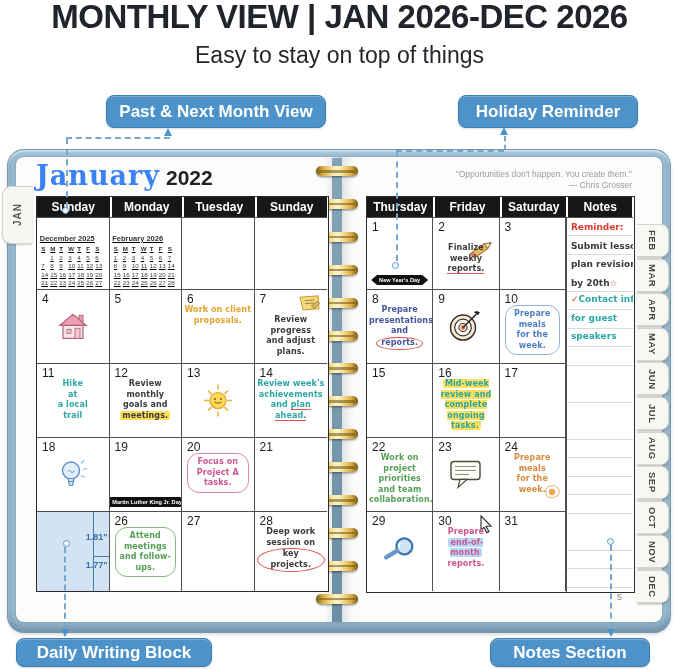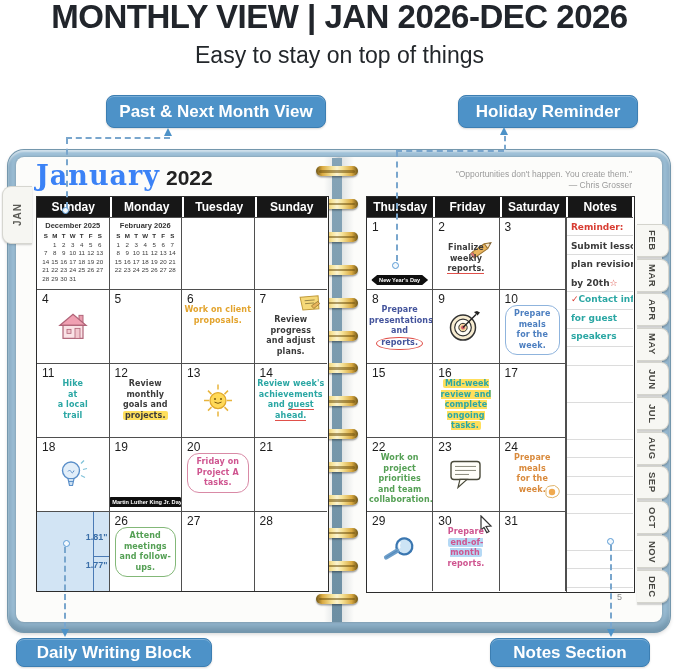--- a/index.html
+++ b/index.html
@@ -57,21 +57,21 @@
   .bubble-blue{border:1.5px solid #8fb4dd;}
 
   .holiday{position:absolute;bottom:4px;left:50%;transform:translateX(-50%);background:#0f0f0f;color:#fff;font-size:5.6px;font-weight:700;padding:2px 8px;white-space:nowrap;max-width:66px;overflow:hidden;clip-path:polygon(0 50%,6px 0,calc(100% - 6px) 0,100% 50%,calc(100% - 6px) 100%,6px 100%);}
 
   .icon-center{position:absolute;top:50%;left:50%;transform:translate(-50%,-46%);}
   .icon-tr{position:absolute;top:3px;right:5px;}
   .icon-r{position:absolute;top:18px;right:3px;}
   .icon-br{position:absolute;bottom:7px;right:4px;}
 
   
-  .mini{position:absolute;left:50%;top:3px;transform:translateX(-50%);width:66px;text-align:center;}
+  .mini{position:absolute;left:50%;top:16px;transform:translateX(-50%);width:66px;text-decoration:underline;}
   .mini-title{font-size:7.5px;font-weight:700;color:#333;margin-bottom:2px;white-space:nowrap;}
   .mini-row{display:flex;justify-content:center;}
   .mini-row span{width:9px;font-size:6.2px;line-height:8.6px;color:#3c3c3c;}
   .mini-wd span{font-weight:700;color:#2e2e2e;}
 
   
   .m-fill{position:absolute;inset:0;background:rgba(173,205,235,.55);}
   .m-strip{position:absolute;top:0;bottom:0;right:15px;border-right:1px solid #4a7ab5;}
   .m-div{position:absolute;right:0;width:16px;top:44px;border-top:1px solid #4a7ab5;}
   .m-label{position:absolute;right:1px;font-size:9px;font-weight:700;color:#3a6ea8;font-family:"Liberation Sans",sans-serif;}
@@ -320,21 +320,21 @@
           <div class="note"><span class="c-teal">Hike
 at
 a local
 trail</span></div>
         </div>
         <div class="cell">
           <span class="day-num">12</span>
           <div class="note"><span class="c-black">Review
 monthly
 goals and
-</span><span class="c-black d-hly">projects.</span></div>
+</span><span class="c-black d-hly">meetings.</span></div>
         </div>
         <div class="cell">
           <span class="day-num">13</span>
           <div class="icon-center"><svg width="40" height="36" viewBox="0 0 40 36">
               <g stroke="#e8b43c" stroke-width="1.5">
                 <line x1="20" y1="2" x2="20" y2="7"></line>
                 <line x1="20" y1="29" x2="20" y2="34"></line>
                 <line x1="6" y1="18" x2="11" y2="18"></line>
                 <line x1="29" y1="18" x2="34" y2="18"></line>
                 <line x1="10" y1="8" x2="13.5" y2="11.5"></line>
@@ -345,21 +345,21 @@
               <circle cx="20" cy="18" r="8" fill="#ffd957" stroke="#e0a92e" stroke-width="1.3"></circle>
               <circle cx="17" cy="16.5" r="1" fill="#7a5a10"></circle>
               <circle cx="23" cy="16.5" r="1" fill="#7a5a10"></circle>
               <path d="M16.5 19.5 Q20 22 23.5 19.5" fill="none" stroke="#7a5a10" stroke-width="1"></path>
             </svg></div>
         </div>
         <div class="cell last-col">
           <span class="day-num">14</span>
           <div class="note"><span class="c-teal">Review week's
 achievements
-and </span><span class="c-teal d-ul">guest ahead.</span></div>
+and </span><span class="c-teal d-ul">plan ahead.</span></div>
         </div>
         <div class="cell">
           <span class="day-num">18</span>
           <div class="icon-center"><svg width="34" height="34" viewBox="0 0 34 34">
               <g stroke="#7fc2d9" stroke-width="1.2">
                 <line x1="25" y1="6" x2="28" y2="3"></line>
                 <line x1="27" y1="12" x2="31" y2="11"></line>
                 <line x1="25" y1="18" x2="29" y2="20"></line>
               </g>
               <circle cx="15" cy="13" r="8.5" fill="#e2eef9" stroke="#5b8fc9" stroke-width="1.4"></circle>
@@ -367,21 +367,21 @@
               <path d="M12 21 L18 21 L16.5 28 L13.5 28 Z" fill="#cfe2f2" stroke="#5b8fc9" stroke-width="1.2"></path>
               <line x1="12.5" y1="24" x2="17.5" y2="24" stroke="#5b8fc9"></line>
             </svg></div>
         </div>
         <div class="cell">
           <span class="day-num">19</span>
           <div class="holiday">Martin Luther King Jr. Day</div>
         </div>
         <div class="cell">
           <span class="day-num">20</span>
-          <div class="note bubble-pink"><span class="c-pink">Friday on
+          <div class="note bubble-pink"><span class="c-pink">Focus on
 Project A
 tasks.</span></div>
         </div>
         <div class="cell last-col">
           <span class="day-num">21</span>
         </div>
         <div class="cell">
           <div class="m-fill"></div>
           <div class="m-strip"></div>
           <div class="m-div"></div>
@@ -392,20 +392,23 @@
           <span class="day-num">26</span>
           <div class="note bubble-green"><span class="c-green">Attend
 meetings
 and follow-ups.</span></div>
         </div>
         <div class="cell">
           <span class="day-num">27</span>
         </div>
         <div class="cell last-col">
           <span class="day-num">28</span>
+          <div class="note"><span class="c-black">Deep work
+session on
+</span><span class="c-black d-circ">key projects.</span></div>
         </div>
       </div>
     </div>
 </div>
 
 <div class="page-right">
   <div class="quote">
     <div>"Opportunities don't happen. You create them."</div>
     <div>— Chris Grosser</div>
   </div>

